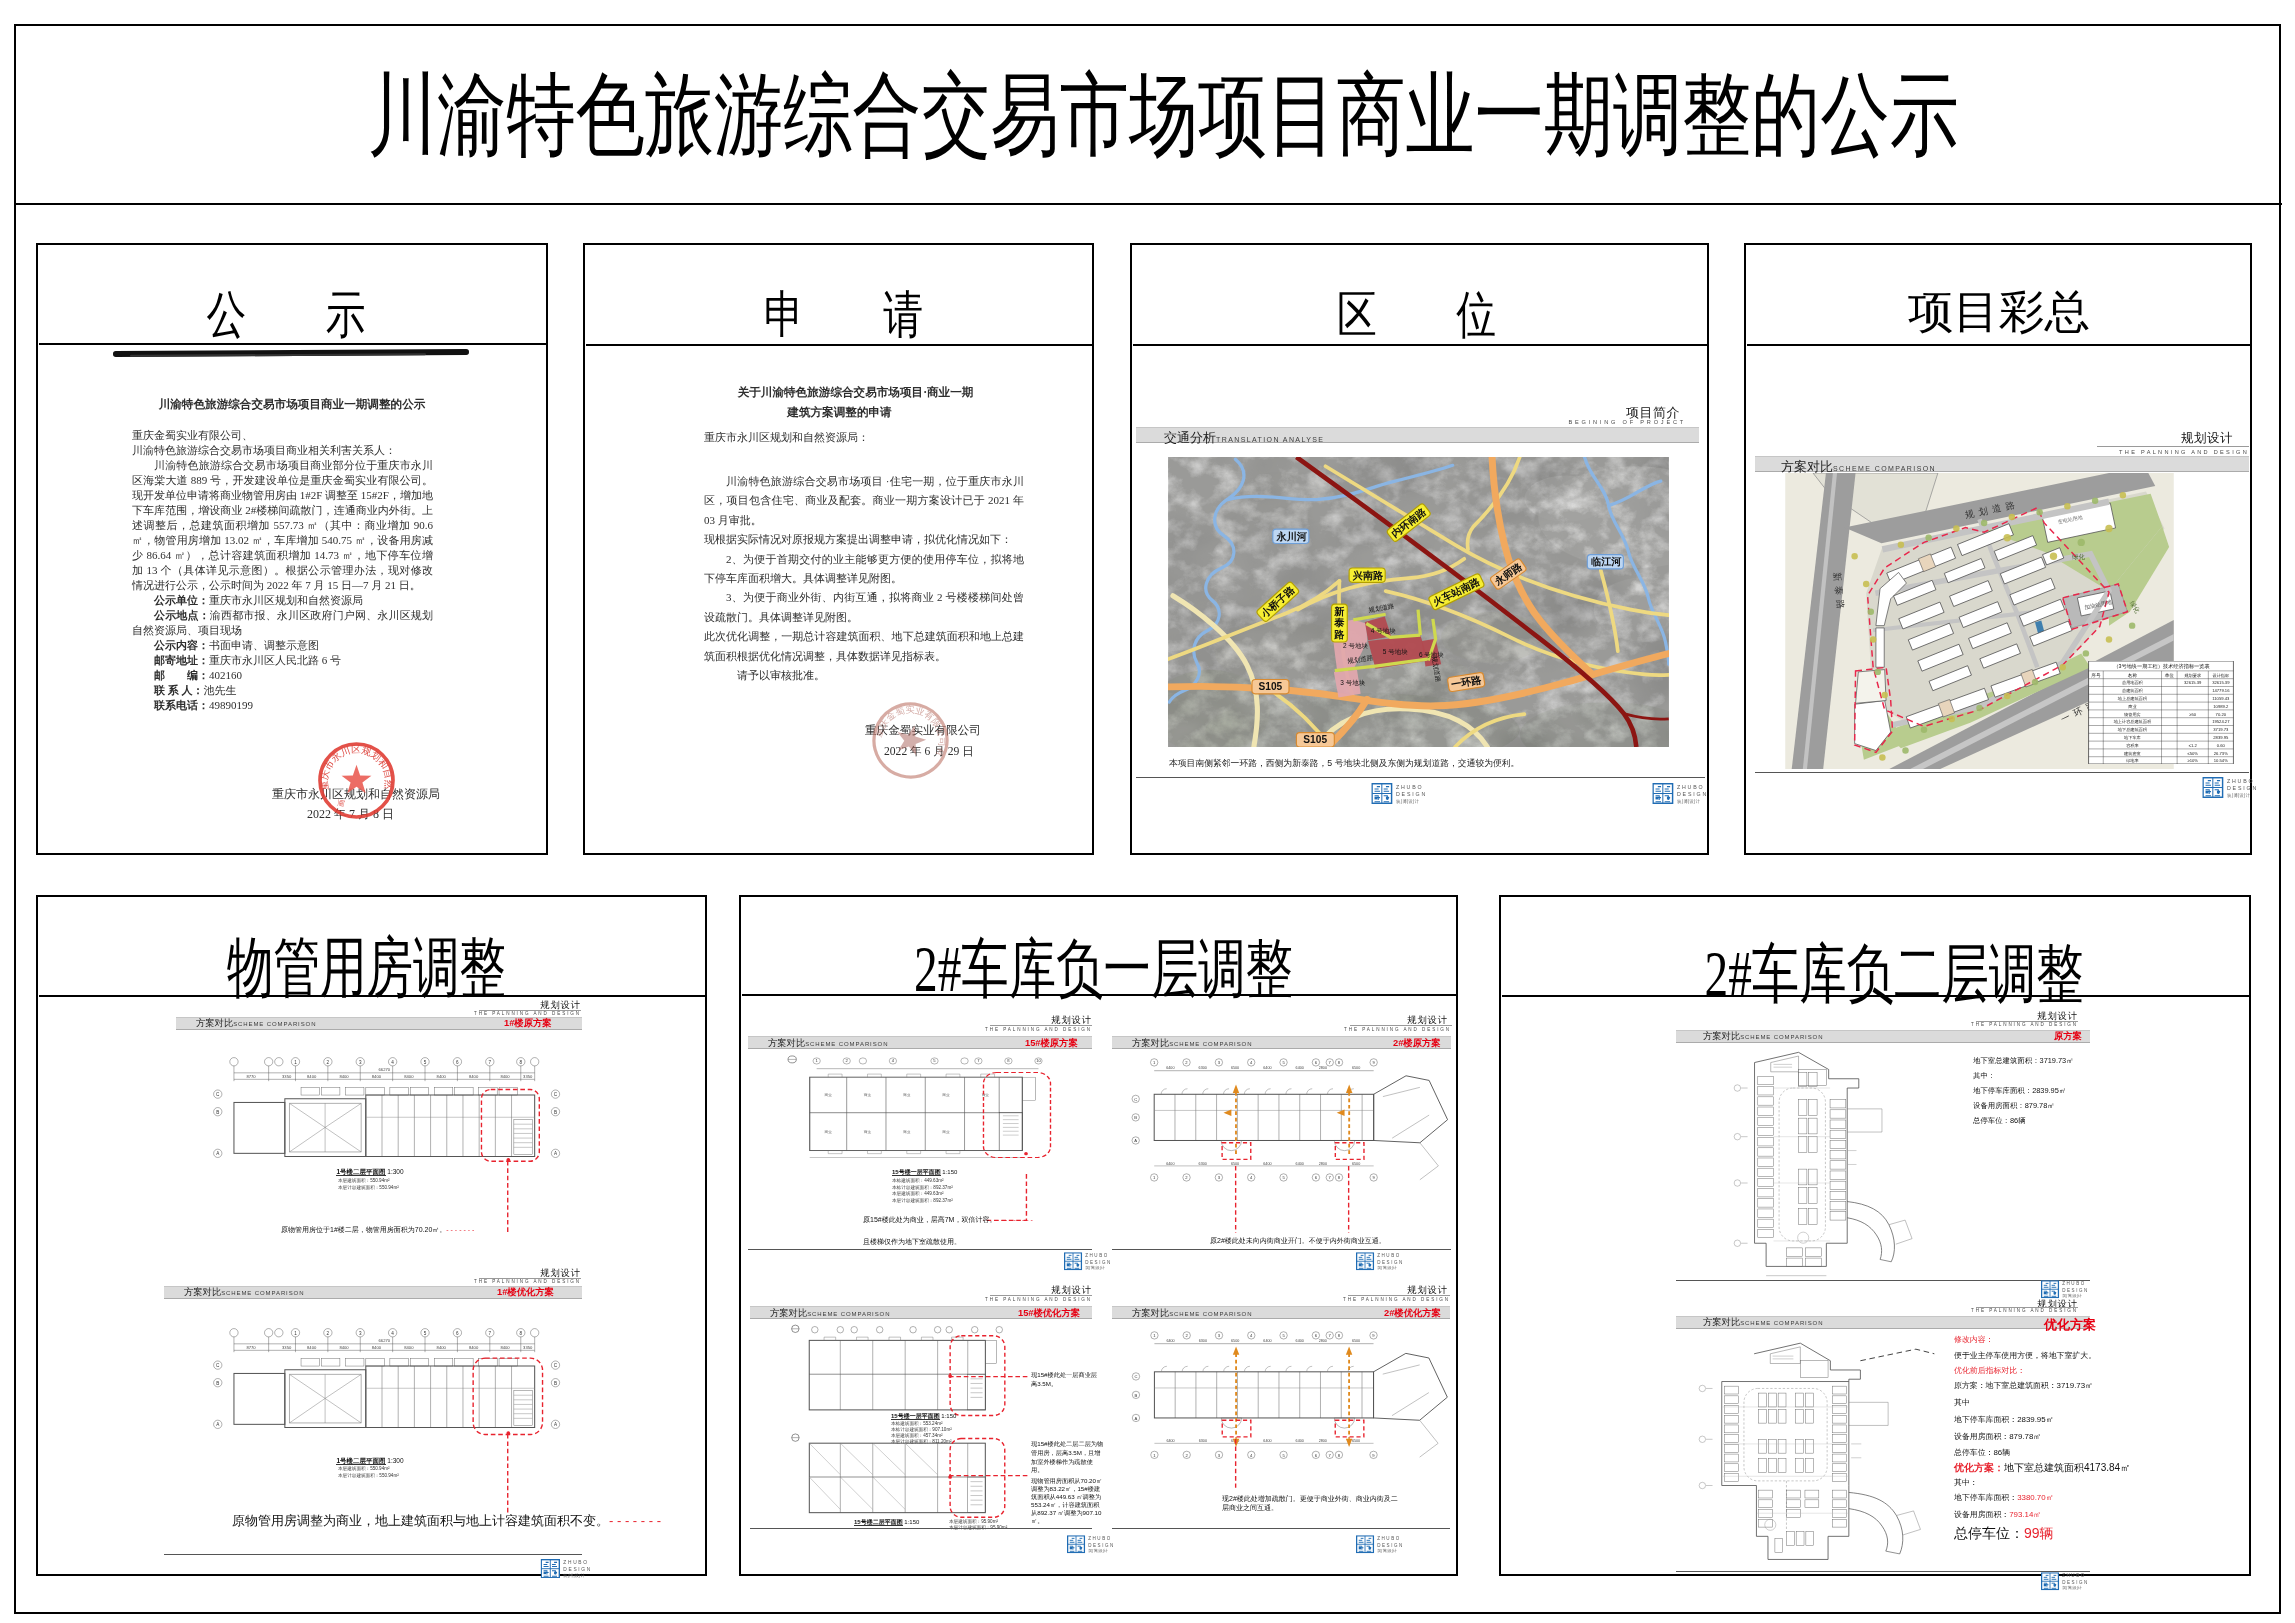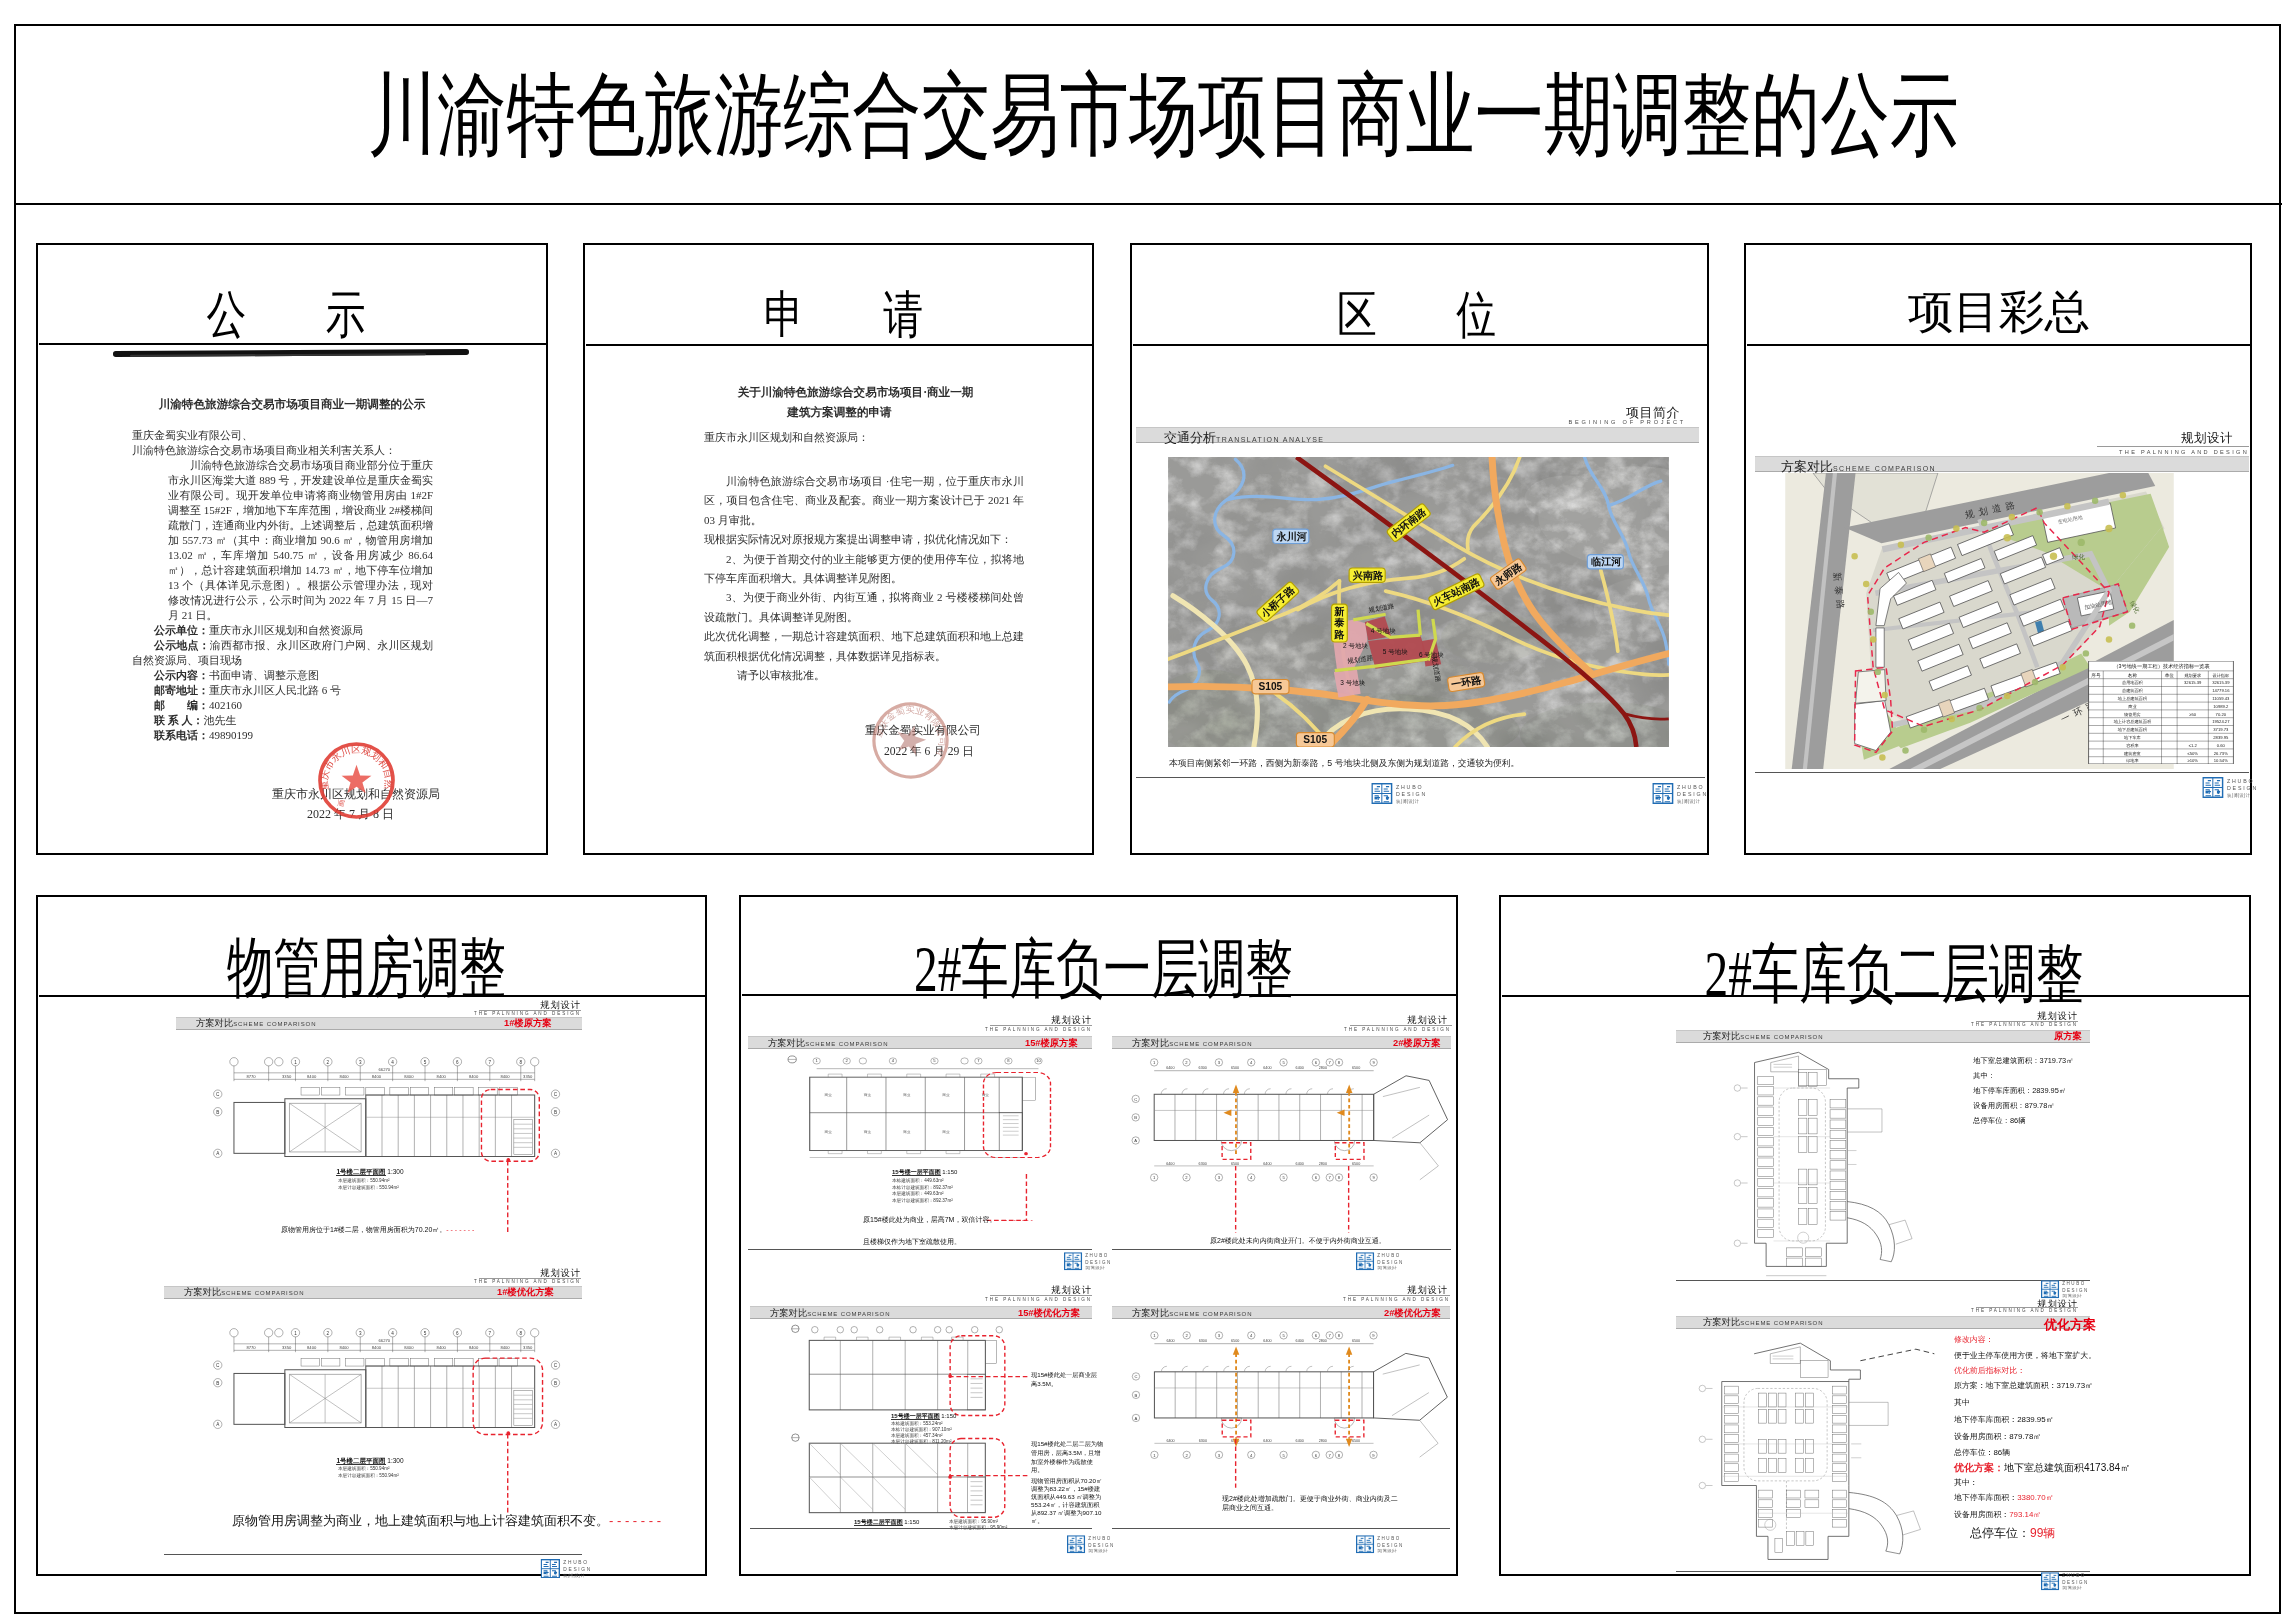--- a/index.html
+++ b/index.html
@@ -51,21 +51,21 @@
 <div class="hdrline" style="left:39px;top:343px;width:508px;height:2.3px;"></div>
 
 <div class="abs" style="left:113px;top:350px;width:356px;height:6px;background:#111;border-radius:2.8px;transform:rotate(-0.35deg);"></div>
 <div class="abs" style="left:130px;top:354px;width:296px;height:2.3px;background:#333;border-radius:1.4px;transform:rotate(-0.3deg);"></div>
 
 <div class="abs ctr doc" style="left:42px;top:397px;width:500px;font-size:11.6px;font-weight:bold;">川渝特色旅游综合交易市场项目商业一期调整的公示</div>
 
 <div class="abs doc" style="left:132px;top:428px;width:301px;font-size:11px;line-height:15px;text-align:justify;">
 重庆金蜀实业有限公司、<br>
 川渝特色旅游综合交易市场项目商业相关利害关系人：
-<div style="text-indent:2em;margin-left:36px;">川渝特色旅游综合交易市场项目商业部分位于重庆市永川区海棠大道 889 号，开发建设单位是重庆金蜀实业有限公司。现开发单位申请将商业物管用房由 1#2F 调整至 15#2F，增加地下车库范围，增设商业 2#楼梯间疏散门，连通商业内外街。上述调整后，总建筑面积增加 557.73 ㎡（其中：商业增加 90.6 ㎡，物管用房增加 13.02 ㎡，车库增加 540.75 ㎡，设备用房减少 86.64 ㎡），总计容建筑面积增加 14.73 ㎡，地下停车位增加 13 个（具体详见示意图）。根据公示管理办法，现对修改情况进行公示，公示时间为 2022 年 7 月 15 日—7 月 21 日。</div>
+<div style="text-indent:2em;">川渝特色旅游综合交易市场项目商业部分位于重庆市永川区海棠大道 889 号，开发建设单位是重庆金蜀实业有限公司。现开发单位申请将商业物管用房由 1#2F 调整至 15#2F，增加地下车库范围，增设商业 2#楼梯间疏散门，连通商业内外街。上述调整后，总建筑面积增加 557.73 ㎡（其中：商业增加 90.6 ㎡，物管用房增加 13.02 ㎡，车库增加 540.75 ㎡，设备用房减少 86.64 ㎡），总计容建筑面积增加 14.73 ㎡，地下停车位增加 13 个（具体详见示意图）。根据公示管理办法，现对修改情况进行公示，公示时间为 2022 年 7 月 15 日—7 月 21 日。</div>
 <div style="text-indent:2em;"><b>公示单位：</b>重庆市永川区规划和自然资源局</div>
 <div style="text-indent:2em;"><b>公示地点：</b>渝西都市报、永川区政府门户网、永川区规划自然资源局、项目现场</div>
 <div style="text-indent:2em;"><b>公示内容：</b>书面申请、调整示意图</div>
 <div style="text-indent:2em;"><b>邮寄地址：</b>重庆市永川区人民北路 6 号</div>
 <div style="text-indent:2em;"><b>邮　　编：</b>402160</div>
 <div style="text-indent:2em;"><b>联 系 人：</b>池先生</div>
 <div style="text-indent:2em;"><b>联系电话：</b>49890199</div>
 </div>
 
 <div class="abs doc" style="left:272px;top:786px;font-size:12px;">重庆市永川区规划和自然资源局</div>
@@ -1352,21 +1352,21 @@
 <div class="abs sans" style="left:1954px;top:1365px;font-size:7.9px;color:#e8232e;">优化前后指标对比：</div>
 <div class="abs sans" style="left:1954px;top:1380px;font-size:7.9px;color:#111;">原方案：地下室总建筑面积：3719.73㎡</div>
 <div class="abs sans" style="left:1954px;top:1397px;font-size:7.9px;color:#111;">其中</div>
 <div class="abs sans" style="left:1954px;top:1414px;font-size:7.9px;color:#111;">地下停车库面积：2839.95㎡</div>
 <div class="abs sans" style="left:1954px;top:1431px;font-size:7.9px;color:#111;">设备用房面积：879.78㎡</div>
 <div class="abs sans" style="left:1954px;top:1447px;font-size:7.9px;color:#111;">总停车位：86辆</div>
 <div class="abs sans" style="left:1954px;top:1461px;font-size:10px;color:#111;"><span style="color:#e8232e;font-weight:bold;">优化方案：</span>地下室总建筑面积4173.84㎡</div>
 <div class="abs sans" style="left:1954px;top:1477px;font-size:7.9px;color:#111;">其中：</div>
 <div class="abs sans" style="left:1954px;top:1492px;font-size:7.9px;color:#111;text-align:center;">地下停车库面积：<span style="color:#e8232e;">3380.70㎡</span></div>
 <div class="abs sans" style="left:1954px;top:1509px;font-size:7.9px;color:#111;">设备用房面积：<span style="color:#e8232e;">793.14㎡</span></div>
-<div class="abs sans" style="left:1954px;top:1525px;font-size:12px;color:#111;margin-left:16px;">总停车位：<span style="color:#e8232e;">99辆</span></div>
+<div class="abs sans" style="left:1954px;top:1525px;font-size:14px;color:#111;">总停车位：<span style="color:#e8232e;">99辆</span></div>
 
 <div class="abs" style="left:1676px;top:1571px;width:414px;height:0.9px;background:#555;"></div>
 
 <svg class="abs" style="left:2041px;top:1572px;" width="51" height="18.5" viewBox="0 0 130 46">
       <use href="#zblogo"></use>
     </svg>
 
 </div>
 
 

